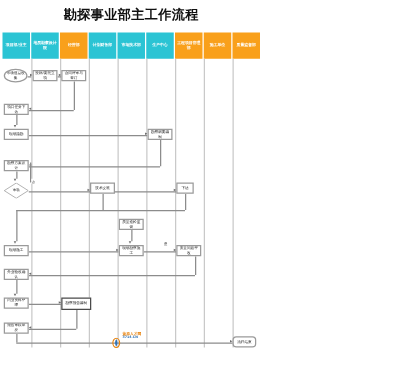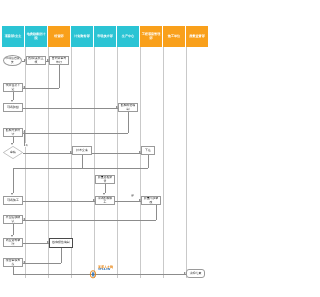--- a/index.html
+++ b/index.html
@@ -96,20 +96,21 @@
   .wm-mark{width:8px;height:9px;position:relative;}
   .wm-text{display:flex;flex-direction:column;line-height:1.05;}
   .wm-t1{font-size:3px;color:#e8820c;font-weight:bold;}
   .wm-t2{font-size:2.6px;color:#2f73b8;font-weight:bold;}
 </style>
 </head>
 <body>
 
 <div id="page">
 
+  <div class="title">勘探事业部主工作流程</div>
 
   <div class="lane-head c-cyan" style="left:2px;width:22px;">
       <span>项目部/业主</span>
     </div>
   <div class="lane-head c-cyan" style="left:25px;width:22px;">
       <span>地质勘察设计院</span>
     </div>
   <div class="lane-head c-orange" style="left:48px;width:22px;">
       <span>经营部</span>
     </div>

